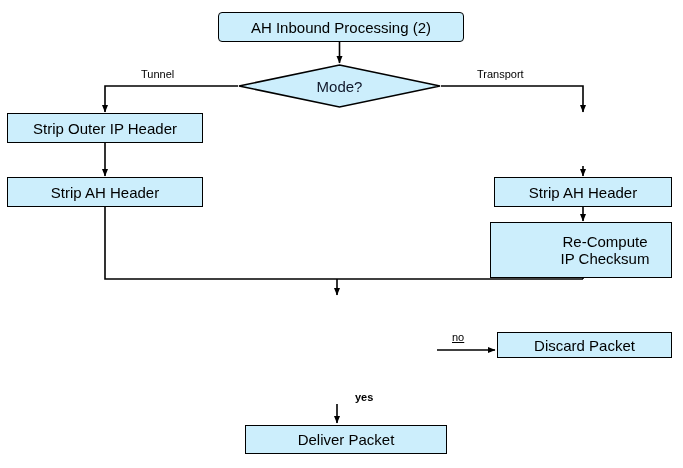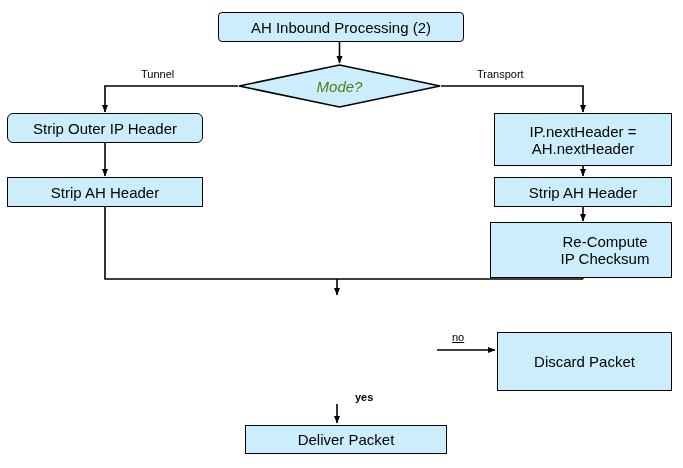--- a/index.html
+++ b/index.html
@@ -56,24 +56,23 @@
     left: 0;
     top: 0;
     width: 100%;
     height: 100%;
     display: flex;
     align-items: center;
     justify-content: center;
     text-align: center;
     font-size: 15px;
     line-height: 17px;
-    color: #4d7c0f;
+    color: #0f172a;
     white-space: pre-line;
     z-index: 3;
-    font-style: italic;
   }
   .edge-label {
     position: absolute;
     font-size: 11px;
     line-height: 17px;
     color: #000000;
     white-space: nowrap;
     z-index: 3;
   }
 </style>
@@ -120,29 +119,27 @@
   <div class="diamond-wrap" style="left:238px; top:64px; width:203px; height:44px;">
     <svg width="203" height="44" viewBox="0 0 203 44" xmlns="http://www.w3.org/2000/svg">
       <polygon points="101.5,1 202,22 101.5,43 1,22" fill="#cceefc" stroke="#000000" stroke-width="1.6"></polygon>
     </svg>
     <div class="diamond-label">Mode?</div>
   </div>
 
   <div class="edge-label" style="left:141px; top:66px;">Tunnel</div>
   <div class="edge-label" style="left:477px; top:66px;text-align:center;">Transport</div>
 
-  <div class="node" style="left:7px; top:113px; width:196px; height:30px;border-radius:6px;">Strip Outer IP Header</div>
+  <div class="node" style="left:7px; top:113px; width:196px; height:30px;">Strip Outer IP Header</div>
   <div class="node" style="left:7px; top:177px; width:196px; height:30px;">Strip AH Header</div>
 
-  <div class="node" style="left:494px; top:113px; width:178px; height:53px; white-space:pre-line;">IP.nextHeader =
-AH.nextHeader</div>
   <div class="node" style="left:494px; top:177px; width:178px; height:30px;">Strip AH Header</div>
   <div class="node" style="left:490px; top:222px; width:182px; height:56px; white-space:pre-line;padding-left:48px;">Re-Compute
 IP Checksum</div>
 
 
   <div class="edge-label" style="left:452px; top:329px;text-decoration:underline;">no</div>
   <div class="edge-label" style="left:355px; top:389px;font-weight:bold;">yes</div>
 
-  <div class="node" style="left:497px; top:332px; width:175px; height:59px;">Discard Packet</div>
+  <div class="node" style="left:497px; top:332px; width:175px; height:26px;">Discard Packet</div>
   <div class="node" style="left:245px; top:425px; width:202px; height:29px;">Deliver Packet</div>
 
 </div>
 
 </body></html>

